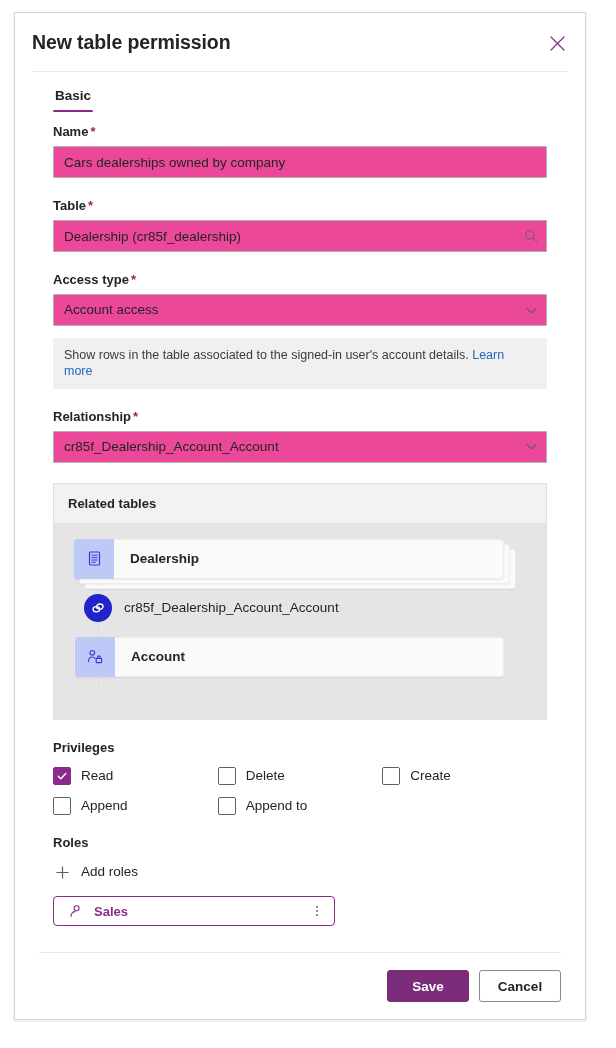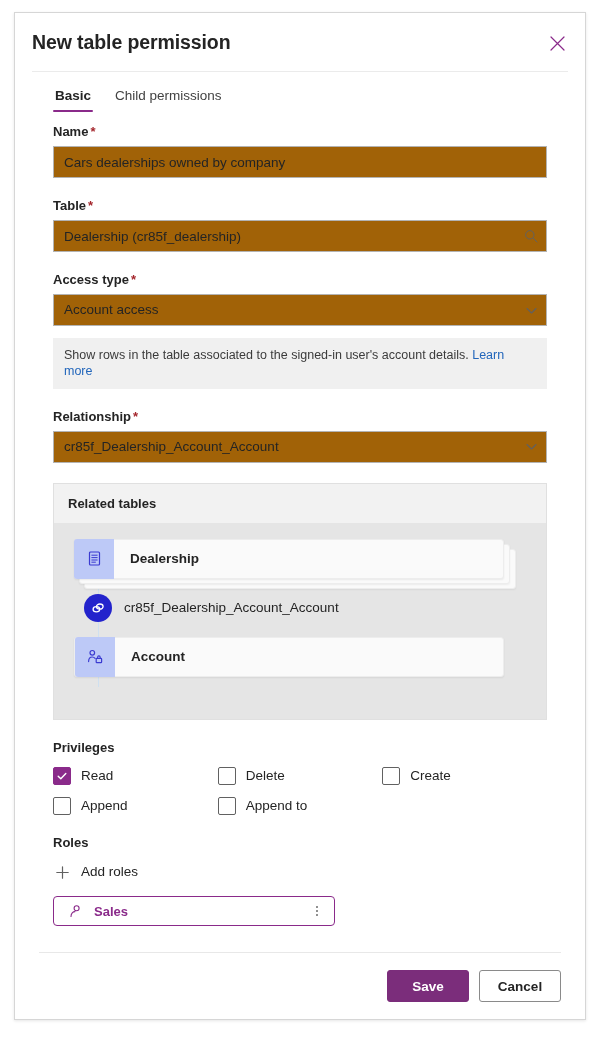--- a/index.html
+++ b/index.html
@@ -118,21 +118,21 @@
   .req {
     color: #a4262c;
     font-weight: 600;
     margin-left: 2px;
   }
 
   .input-wrap {
     position: relative;
     height: 32px;
     border: 1px solid #b3b3b3;
-    background: #a16207;
+    background: #ec4899;
     box-sizing: border-box;
     display: flex;
     align-items: center;
   }
   .input-wrap input,
   .input-wrap .fake-input {
     flex: 1 1 auto;
     border: none;
     outline: none;
     background: transparent;
@@ -447,23 +447,20 @@
       <svg width="15" height="15" viewBox="0 0 15 15" aria-hidden="true">
         <path d="M1 1 L14 14 M14 1 L1 14" stroke="#8a2a8a" stroke-width="1.2" fill="none" stroke-linecap="round"></path>
       </svg>
     </button>
   </div>
   <div class="header-rule"></div>
 
   <div class="tabs">
     <div class="tab active">
       <span>Basic</span>
-    </div>
-    <div class="tab">
-      <span>Child permissions</span>
     </div>
   </div>
 
   <div class="dlg-body">
 
     <div class="field">
       <label class="field-label">
         <span>Name</span><span class="req">*</span>
       </label>
       <div class="input-wrap">

